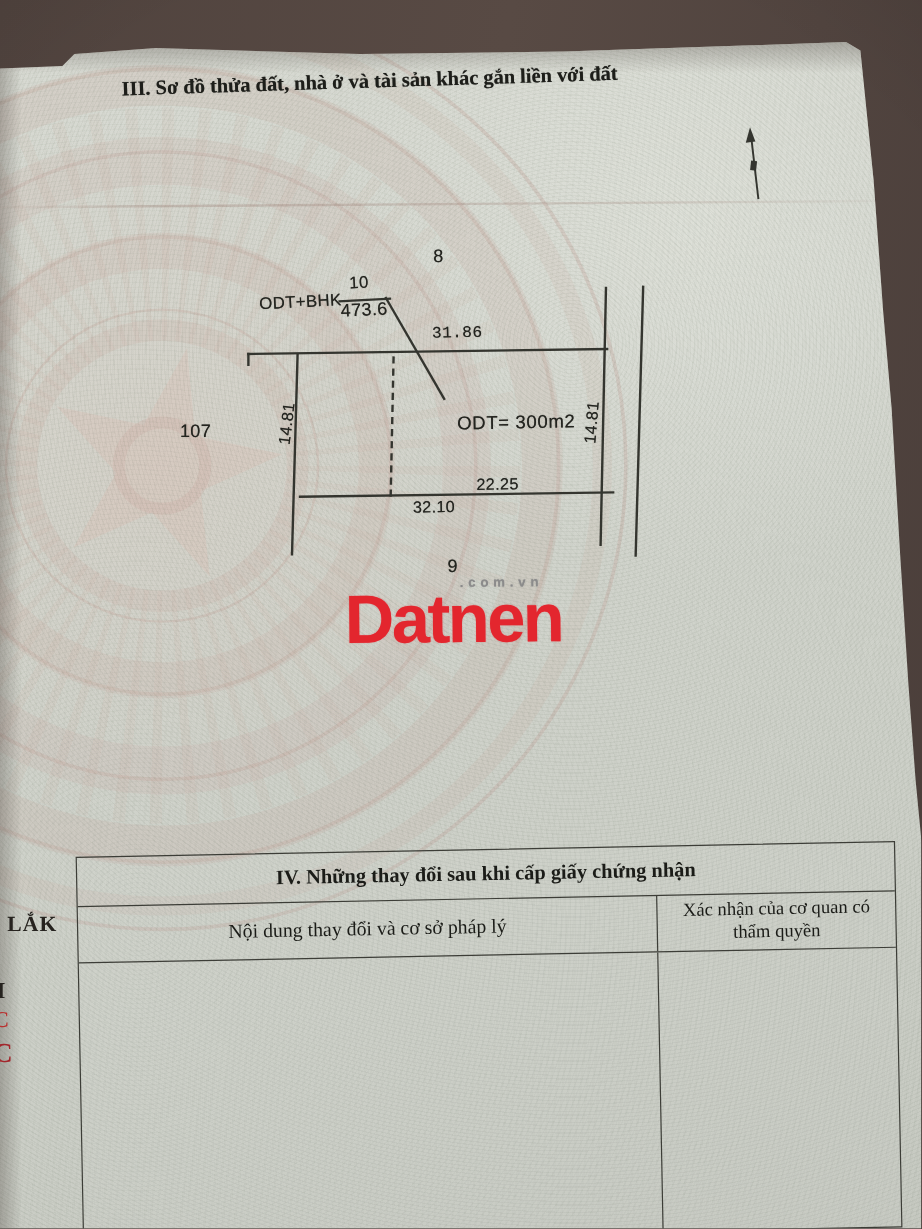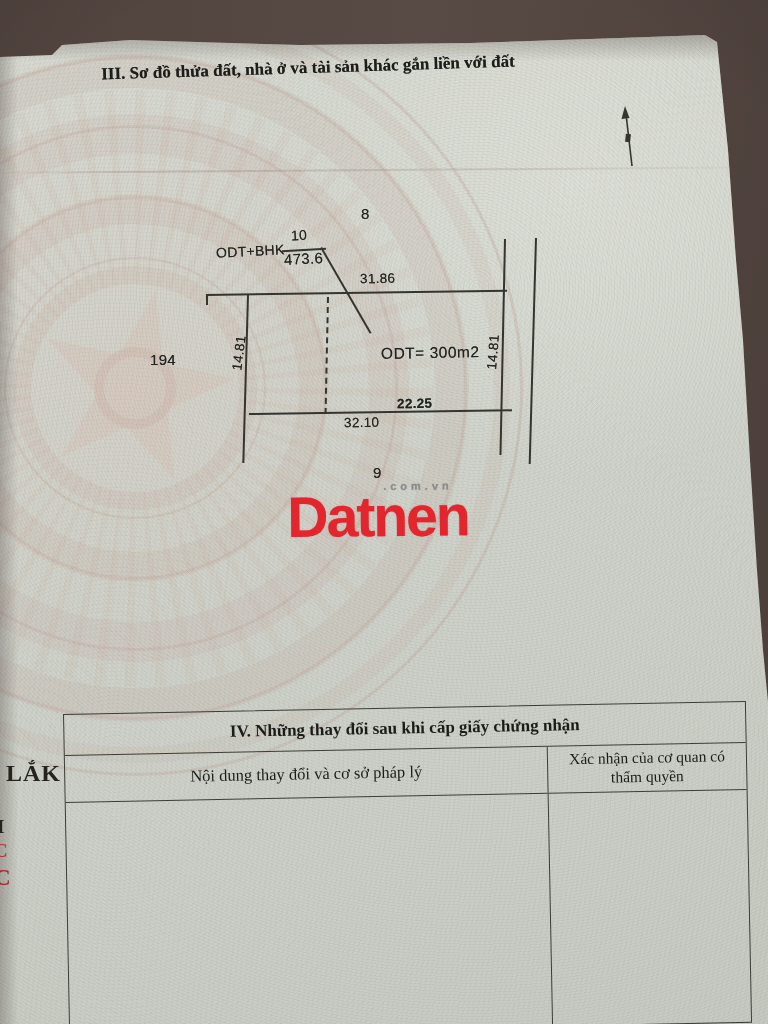--- a/index.html
+++ b/index.html
@@ -79,26 +79,26 @@
     font-family:"Liberation Serif",serif;font-weight:bold;font-size:17px;
     transform:rotate(-1.8deg);color:#1d1e1a;
   }
 
   
   .dlabel{font-size:13.5px;letter-spacing:0.3px;}
   .lbl-parcel-top{left:361px;top:205px;font-size:15px;}
   .lbl-landuse{left:216px;top:243px;font-size:14px;transform:rotate(-3deg);}
   .lbl-num{left:291px;top:227px;font-size:14px;transform:rotate(-3deg);}
   .lbl-den{left:284px;top:250px;font-size:15px;transform:rotate(-3deg);}
-  .lbl-dimtop{left:360px;top:271px;transform:rotate(-1deg);}
+  .lbl-dimtop{left:360px;top:271px;transform:rotate(-1deg);font-family:Liberation Mono, monospace;}
   .lbl-parcel-left{left:150px;top:351px;font-size:15px;}
   .lbl-dimleft{left:239px;top:353px;transform:translate(-50%,-50%) rotate(-83deg);}
   .lbl-dimright{left:493px;top:352px;transform:translate(-50%,-50%) rotate(-85deg);}
   .lbl-area{left:381px;top:344px;font-size:15.5px;transform:rotate(-1deg);letter-spacing:0.5px;}
-  .lbl-dimbi{left:397px;top:396px;transform:rotate(-1deg);font-weight:bold;}
+  .lbl-dimbi{left:397px;top:396px;transform:rotate(-1deg);}
   .lbl-dimbo{left:344px;top:415px;transform:rotate(-1deg);}
   .lbl-parcel-bottom{left:373px;top:464px;font-size:15px;}
 
   
   .top-line{left:206px;top:294px;width:301px;height:2px;transform:rotate(-0.8deg);transform-origin:0 50%;}
   .tick-left{left:206px;top:294px;width:2px;height:11px;}
   .left-edge{left:247px;top:295px;width:2px;height:168px;transform:rotate(1.6deg);transform-origin:50% 0;}
   .right-edge-a{left:504px;top:239px;width:2px;height:216px;transform:rotate(1.2deg);transform-origin:50% 0;}
   .right-edge-b{left:535px;top:238px;width:2px;height:226px;transform:rotate(1.6deg);transform-origin:50% 0;}
   .bottom-line{left:249px;top:413px;width:263px;height:2px;transform:rotate(-0.8deg);transform-origin:0 50%;}
@@ -136,21 +136,21 @@
   .t4-c1{width:70.8%;border-right:1.6px solid #3c3d37;display:flex;align-items:center;justify-content:center;
     font-size:16.5px;}
   .t4-c2{flex:1;display:flex;align-items:center;justify-content:center;text-align:center;
     font-size:15.5px;line-height:1.22;padding:2px 8px;}
   .t4-body{display:flex;height:232px;}
   .t4-b1{width:70.8%;border-right:1.6px solid #3c3d37;}
   .t4-b2{flex:1;}
 
   
   .frag{position:absolute;font-family:"Liberation Serif",serif;font-weight:bold;color:#26231f;}
-  .frag-lak{left:6px;top:760px;font-size:24px;letter-spacing:1px;}
+  .frag-lak{left:6px;top:760px;font-size:18px;letter-spacing:1px;}
   .frag-i{left:-3px;top:816px;font-size:19px;}
   .frag-c1{left:-6px;top:840px;font-size:19px;color:#b9312f;}
   .frag-c2{left:-6px;top:865px;font-size:23px;color:#a3262c;}
 </style>
 </head>
 <body>
 
 <div class="photo-bg"></div>
 
 <div class="paper">
@@ -195,21 +195,21 @@
     <div class="ln bottom-line"></div>
     <div class="ln divider-dashed"></div>
     <div class="ln leader"></div>
     <div class="ln frac-bar"></div>
 
     <div class="doc-text dlabel lbl-parcel-top">8</div>
     <div class="doc-text dlabel lbl-landuse">ODT+BHK</div>
     <div class="doc-text dlabel lbl-num">10</div>
     <div class="doc-text dlabel lbl-den">473.6</div>
     <div class="doc-text dlabel lbl-dimtop">31.86</div>
-    <div class="doc-text dlabel lbl-parcel-left">194</div>
+    <div class="doc-text dlabel lbl-parcel-left">107</div>
     <div class="doc-text dlabel lbl-dimleft">14.81</div>
     <div class="doc-text dlabel lbl-dimright">14.81</div>
     <div class="doc-text dlabel lbl-area">ODT= 300m2</div>
     <div class="doc-text dlabel lbl-dimbi">22.25</div>
     <div class="doc-text dlabel lbl-dimbo">32.10</div>
     <div class="doc-text dlabel lbl-parcel-bottom">9</div>
   </div>
 
   <div class="wm">
     <span class="wm-suffix">.com.vn</span>

